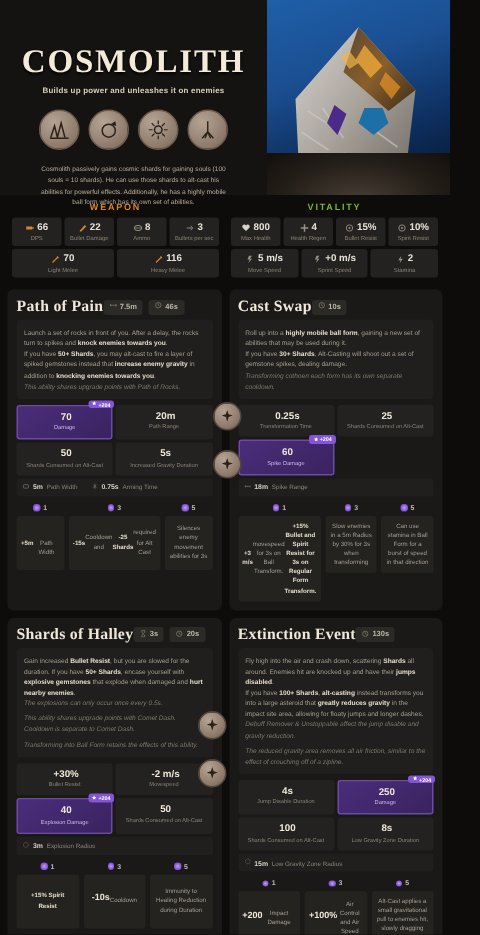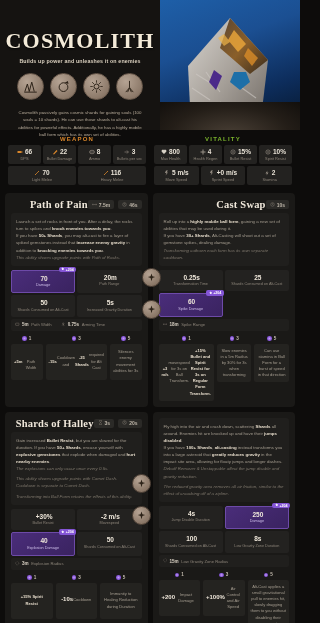--- a/index.html
+++ b/index.html
@@ -12,21 +12,21 @@
   body { position: relative; }
 
   
   .hero {
     position: relative;
     height: 130px;
     display: flex;
     background: #151311;
   }
   .hero-left {
-    width: 160px;
+    width: 178px;
     padding: 14px 10px 6px 10px;
     display: flex; flex-direction: column; align-items: center;
     background: #151311;
   }
   .hero-title {
     font-family: "Liberation Serif", serif;
     font-size: 22px;
     letter-spacing: 1.2px;
     color: #f3ead8;
     font-weight: 700;
@@ -111,21 +111,21 @@
     display: grid; grid-template-columns: 1fr 1fr;
     gap: 5px; padding: 0 5px 5px 5px;
   }
   .ability {
     background: #1a1917; border-radius: 4px;
     padding: 6px 6px 6px 6px;
     position: relative;
     overflow: visible;
   }
   .ab-head {
-    display: flex; align-items: center; justify-content: flex-end;
+    display: flex; align-items: center; justify-content: flex-start;
     margin-bottom: 3px;
   }
   .ab-name {
     font-family: "Liberation Serif", serif;
     font-size: 10.5px; font-weight: bold; color: #efe7da;
     letter-spacing: .2px;
   }
   .ab-meta { display: flex; gap: 4px; align-items: center; }
   .chip {
     background: #2b2a27; border-radius: 2px;
@@ -724,20 +724,32 @@
         <div class="upg-col">
       <div class="upg-tier">
         <span class="souldot"></span>
         <span>5</span>
       </div>
       <div class="upg-card">Immunity to Healing Reduction during Duration</div>
     </div>
       </div>
     </div>
     <div class="ability">
+    <div class="ab-head">
+      <div class="ab-name">Extinction Event</div>
+      <div class="ab-meta">
+          <span class="chip">
+       <span><svg viewBox="0 0 12 12">
+                <circle cx="6" cy="6" r="4.3" fill="none" stroke="#8b8378" stroke-width="1.1"></circle>
+                <path d="M6 3.2 V6 L8 7.4" stroke="#8b8378" stroke-width="1.1" fill="none"></path>
+              </svg></span>
+       <span>130s</span>
+     </span>
+        </div>
+    </div>
     <div class="ab-desc">Fly high into the air and crash down, scattering <b>Shards</b> all around. Enemies hit are knocked up and have their <b>jumps disabled</b>.<br>If you have <b>100+ Shards</b>, <b>alt-casting</b> instead transforms you into a large asteroid that <b>greatly reduces gravity</b> in the impact site area, allowing for floaty jumps and longer dashes.<p class="it">Debuff Remover &amp; Unstoppable affect the jump disable and gravity reduction.</p><p class="it">The reduced gravity area removes all air friction, similar to the effect of crouching off of a zipline.</p></div>
   <div class="prop-grid">
         <div class="prop ">
 
         <div class="v">
             <span><svg viewBox="0 0 12 12">
                 <path d="M3 1 H9 M3 11 H9 M3.5 1 Q3.5 5 6 6 Q8.5 5 8.5 1 M3.5 11 Q3.5 7 6 6 Q8.5 7 8.5 11" stroke="#8b8378" stroke-width="1" fill="none"></path>
               </svg></span>
         <span>4s</span>
           </div>

